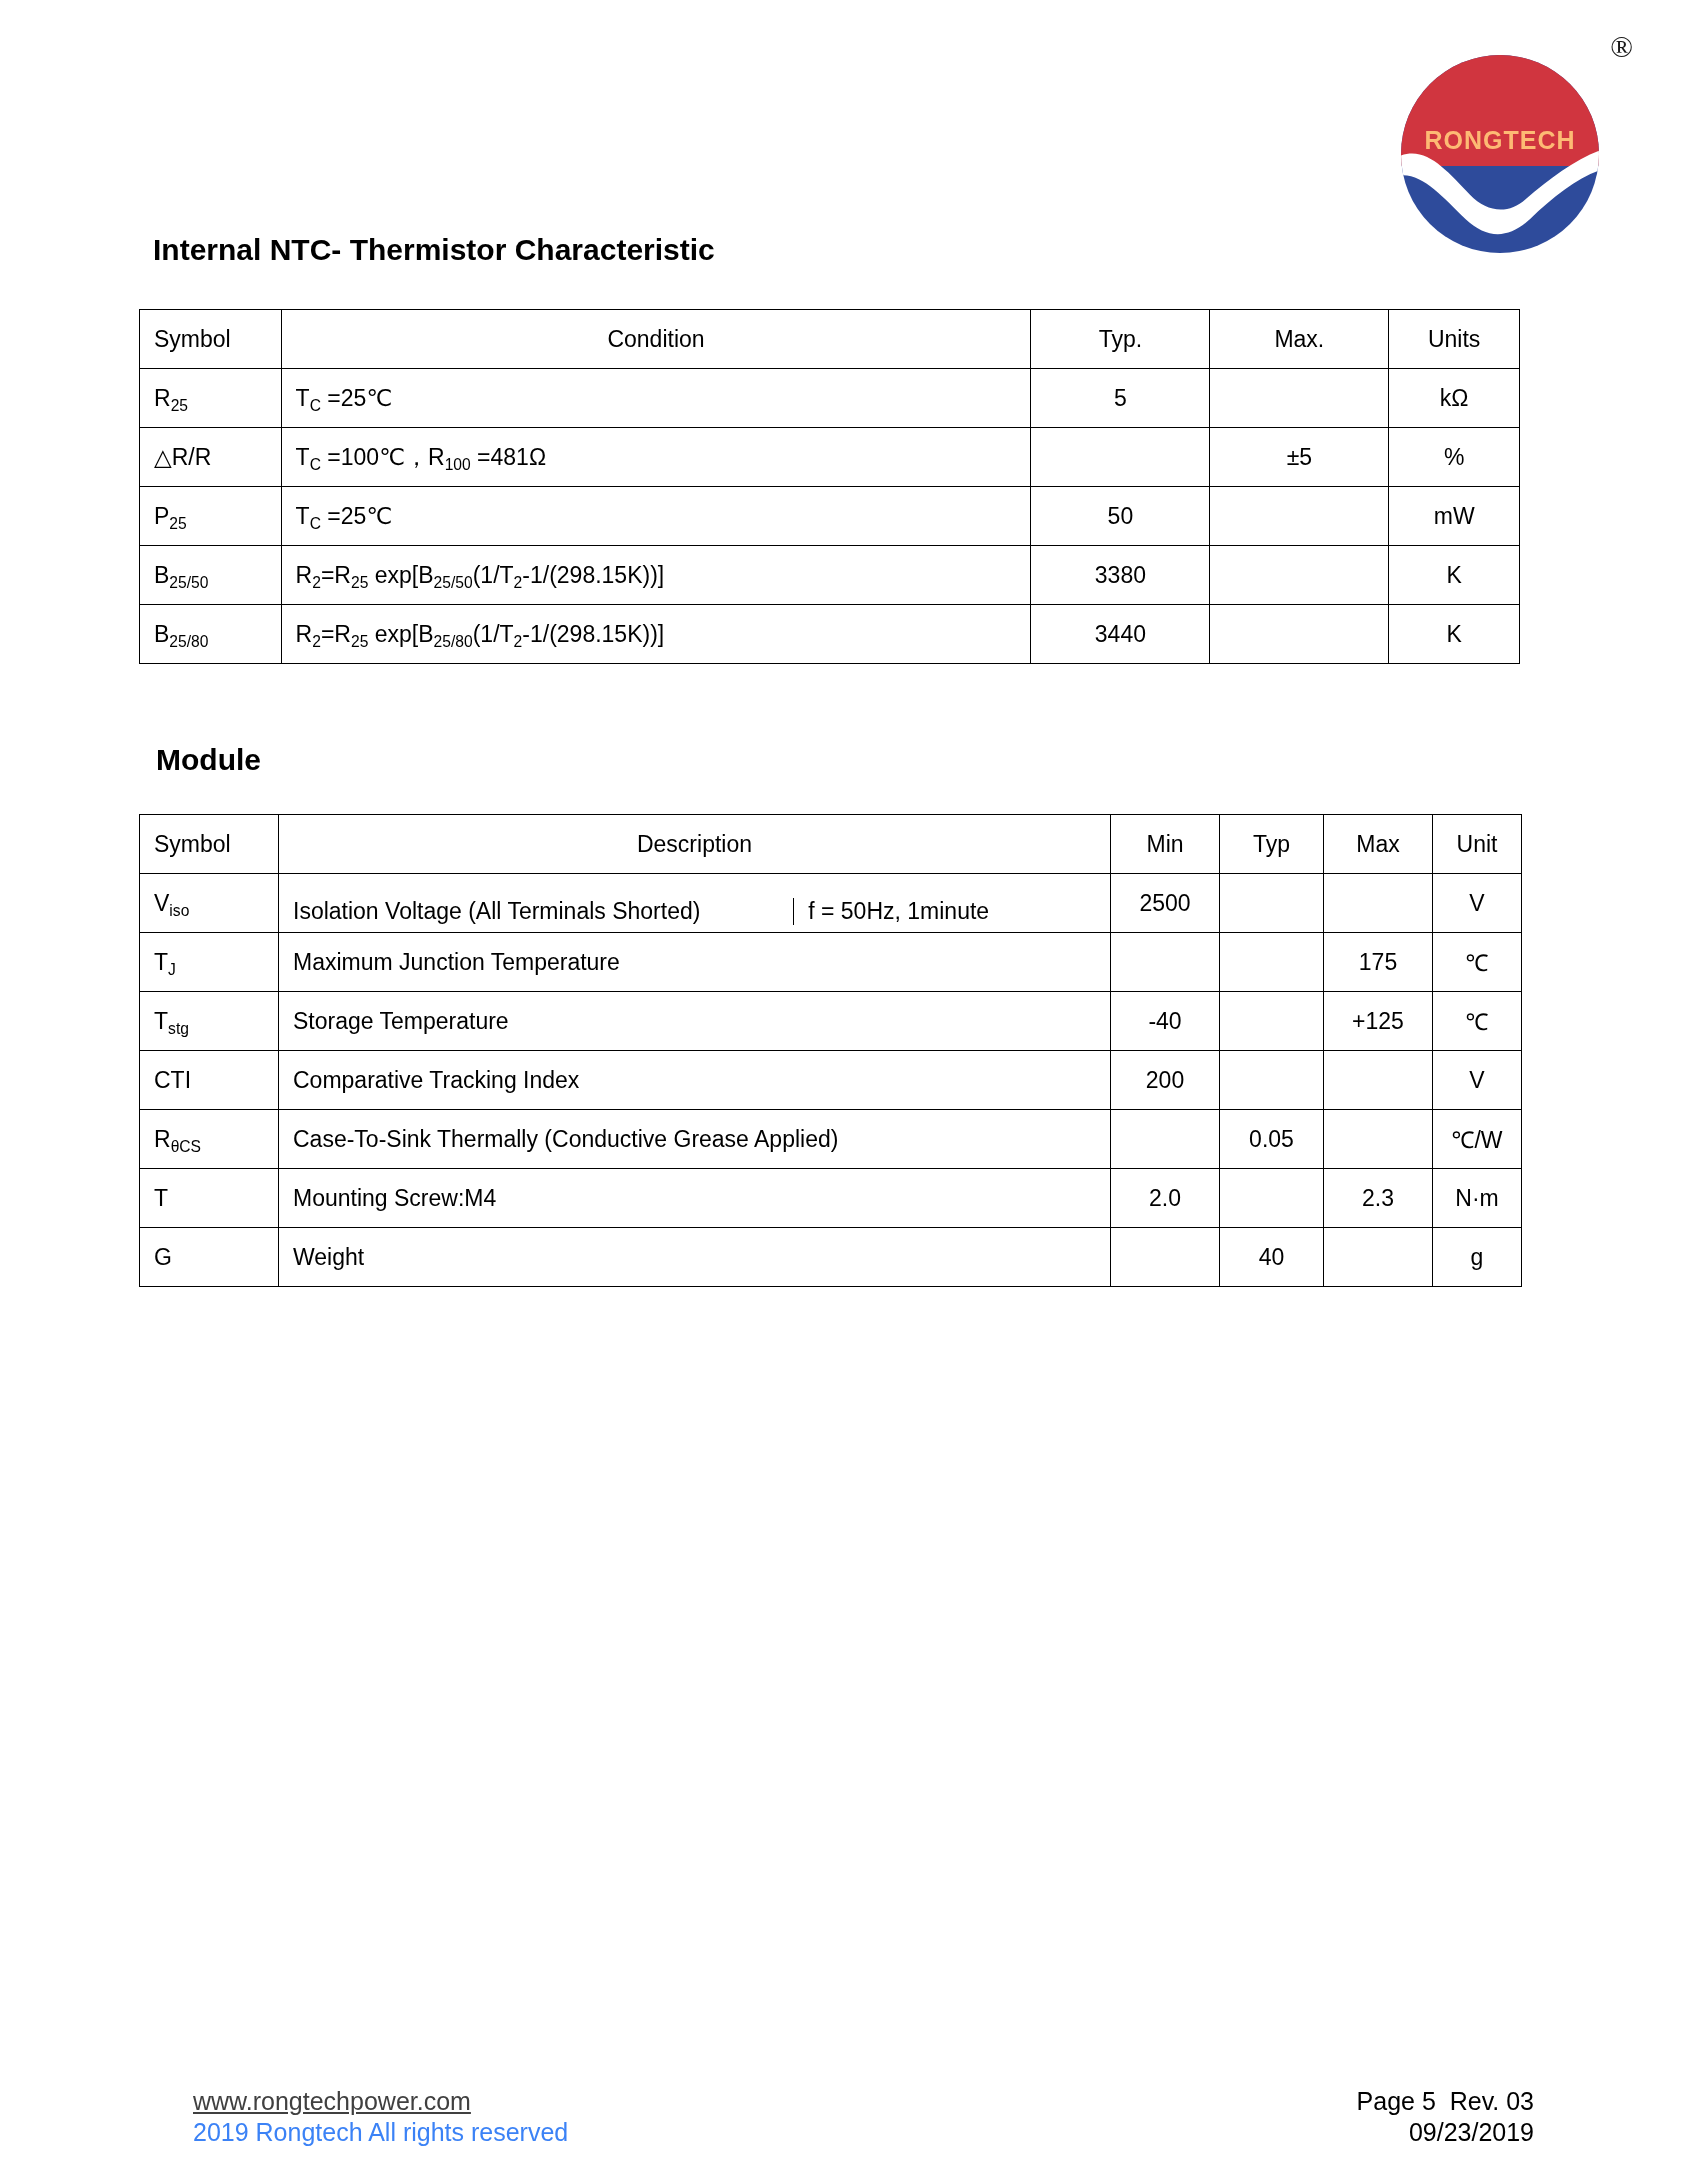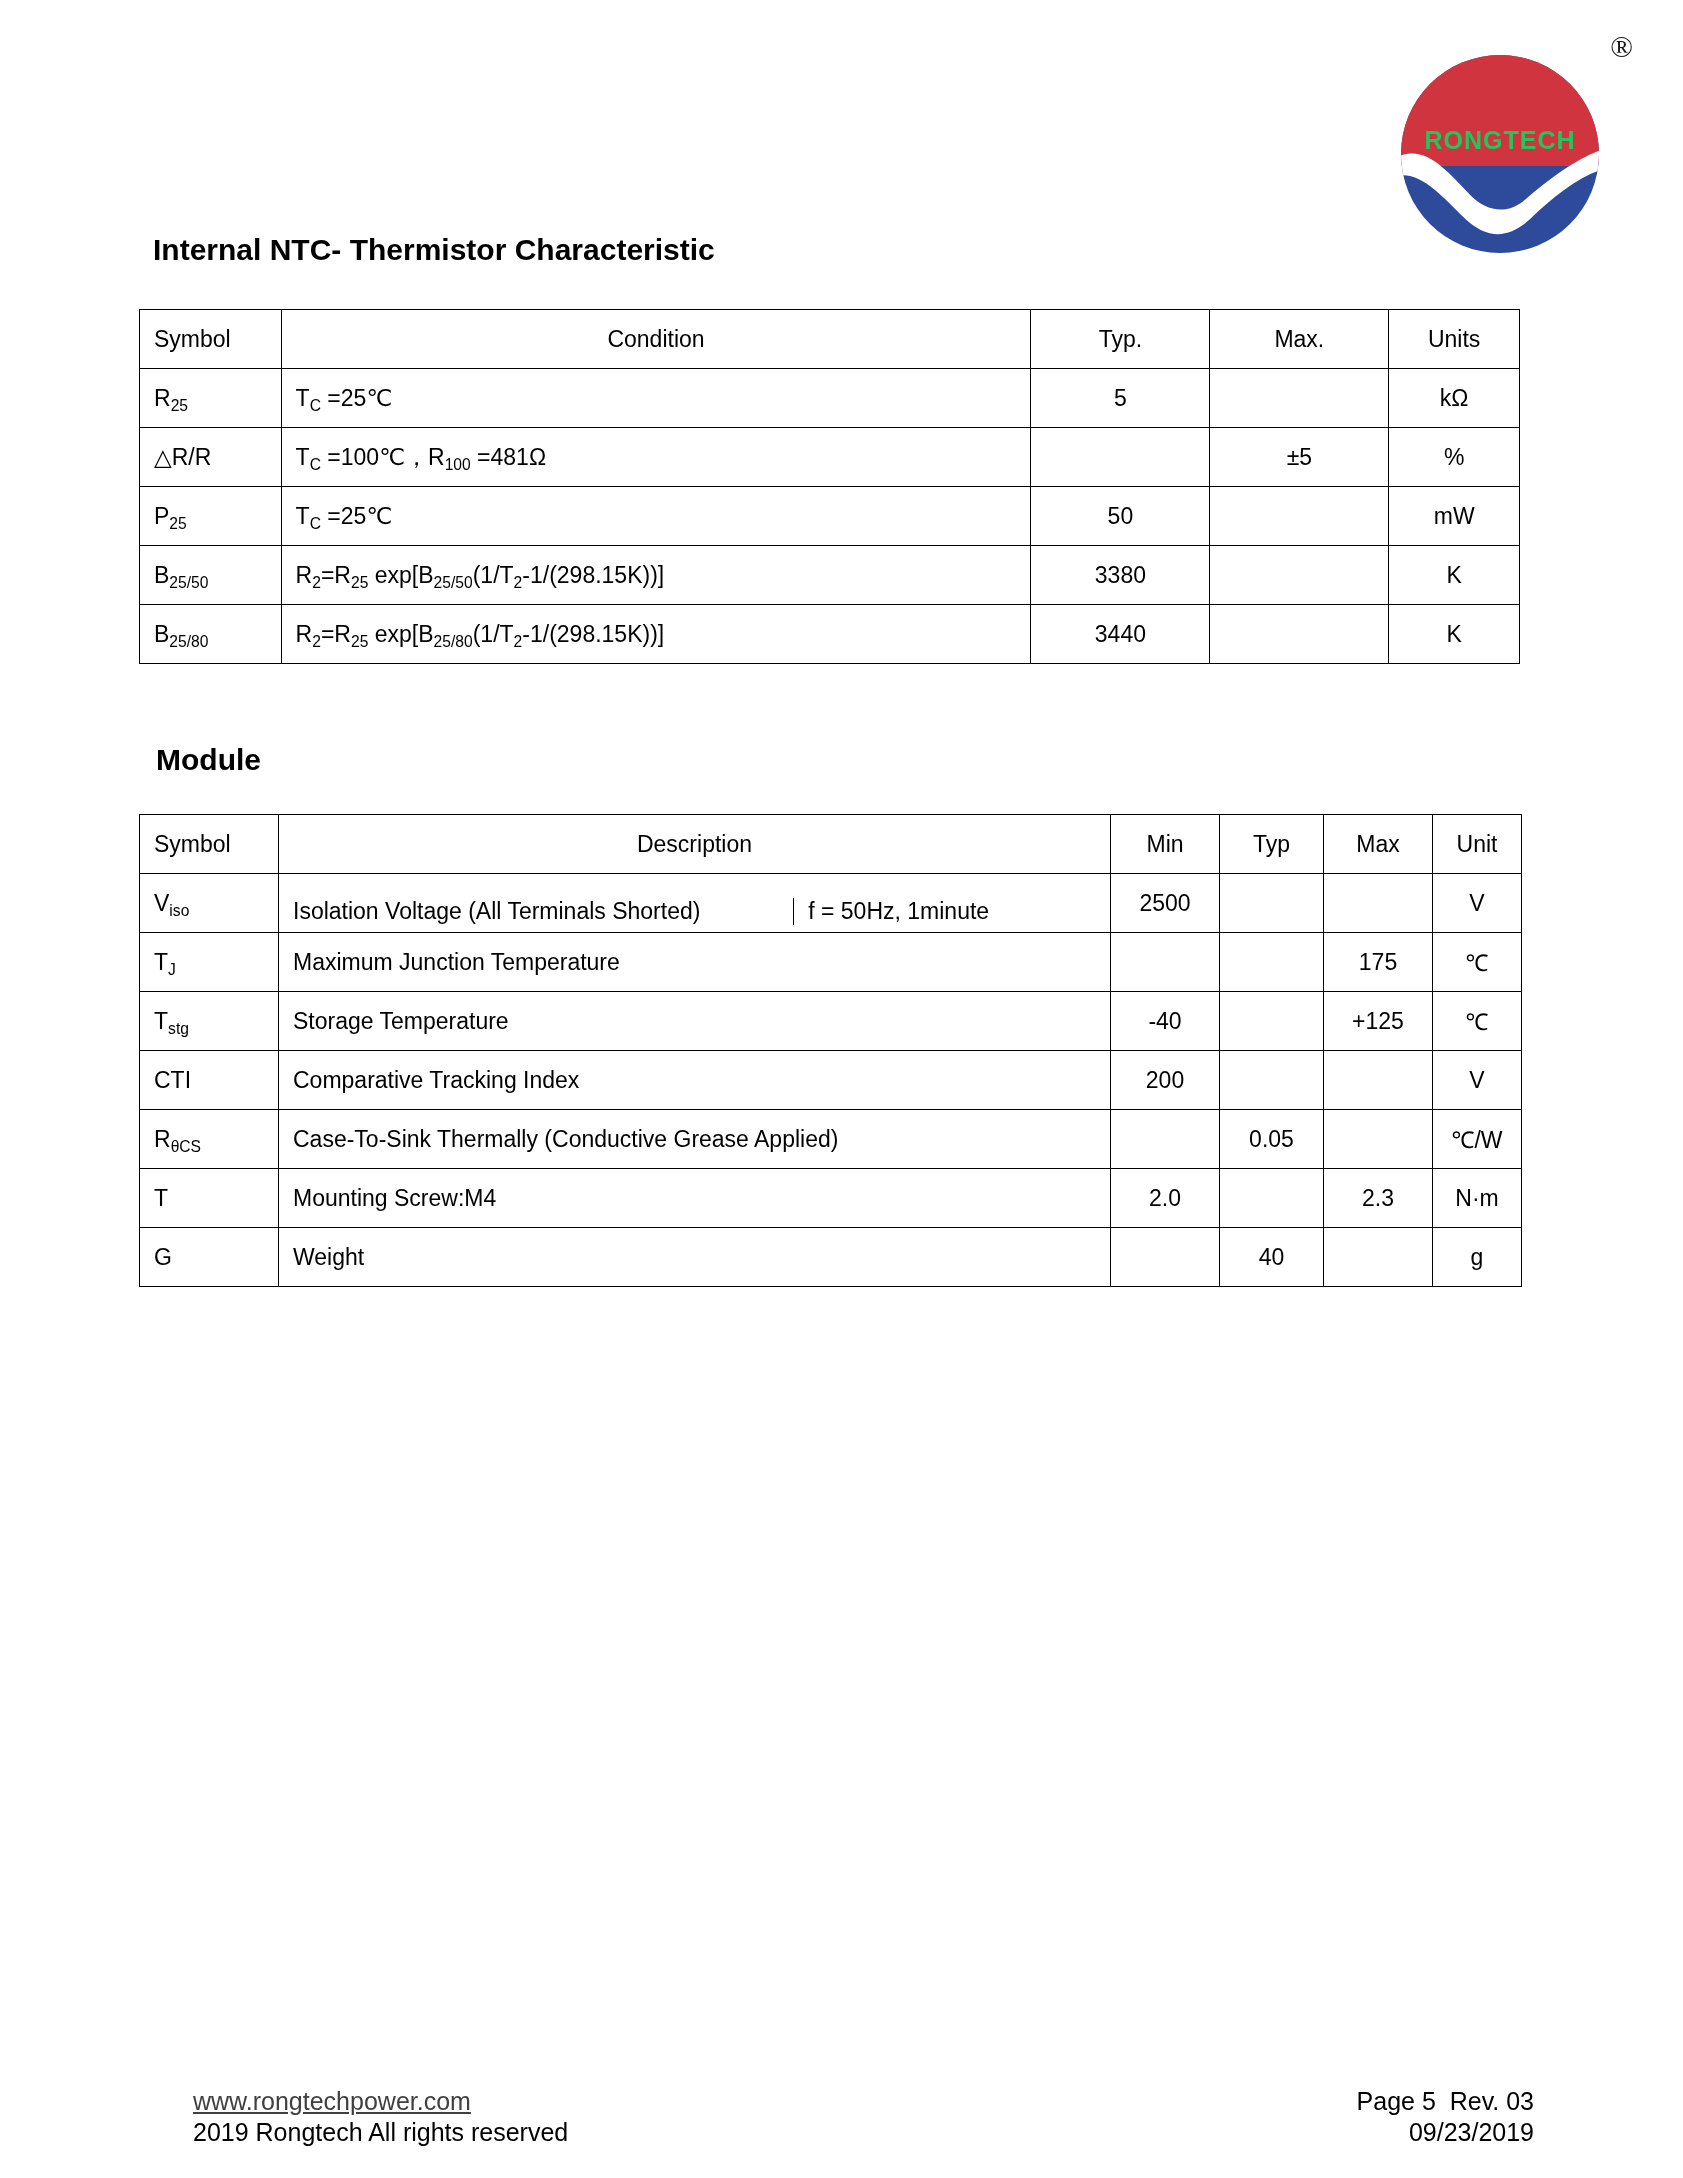--- a/index.html
+++ b/index.html
@@ -41,21 +41,21 @@
     position: absolute;
     left: 0; top: 0;
     width: 100%; height: 56%;
     background: #d0353f;
   }
   .logo-text {
     position: absolute;
     left: 0; top: 36%;
     width: 100%;
     text-align: center;
-    color: #22c55e;
+    color: #fdba74;
     font-weight: bold;
     font-size: 25px;
     letter-spacing: 1px;
     font-family: "Liberation Sans", sans-serif;
     z-index: 3;
   }
   .logo-swoosh {
     position: absolute;
     left: -4%; top: 46%;
     width: 108%; height: 56%;
@@ -126,21 +126,21 @@
     align-items: flex-start;
     font-size: 25px;
   }
   .footer-left { line-height: 1.25; }
   .footer-right { line-height: 1.25; text-align: right; }
   .footer-link {
     color: #404040;
     text-decoration: underline;
     display: inline-block;
   }
-  .footer-copy { display: block; color: #000000; }
+  .footer-copy { display: block; color: #3b82f6; }
   .footer-page { display: block; white-space: pre; }
   .footer-date { display: block; }
 </style>
 </head>
 <body>
 
 <div class="logo-wrap">
   <div class="logo-reg">®</div>
   <div class="logo-circle">
     <div class="logo-top"></div>

